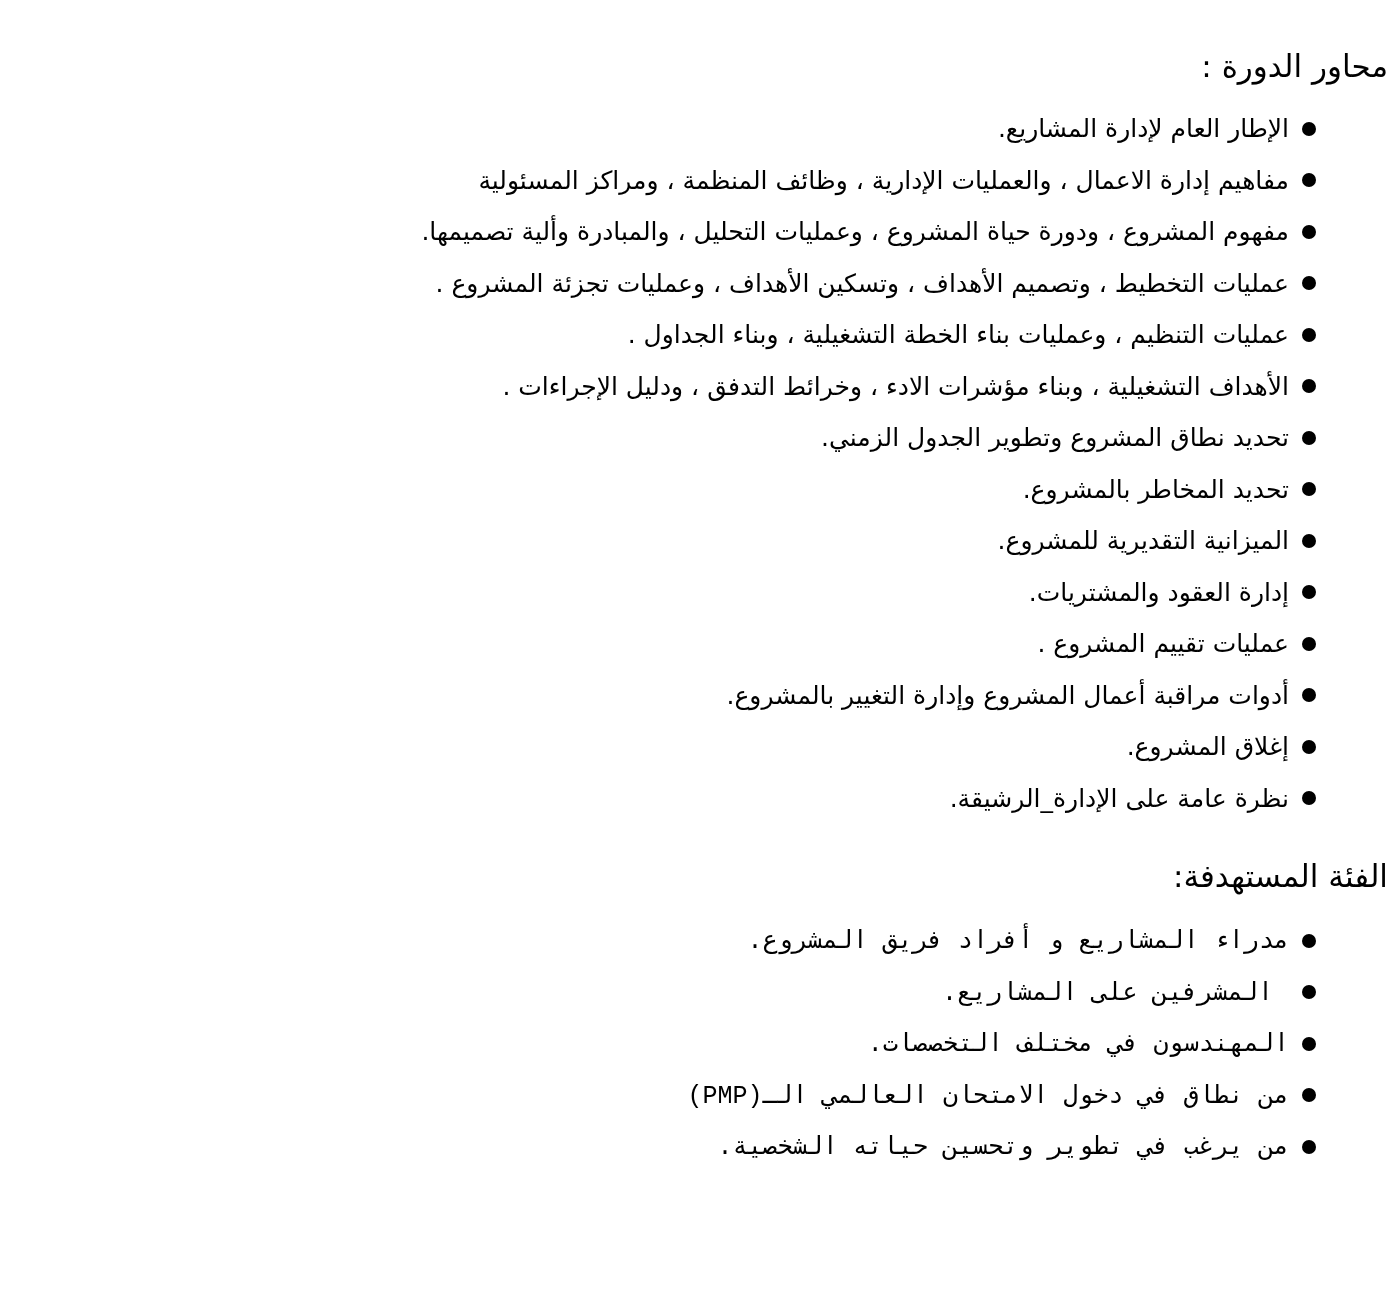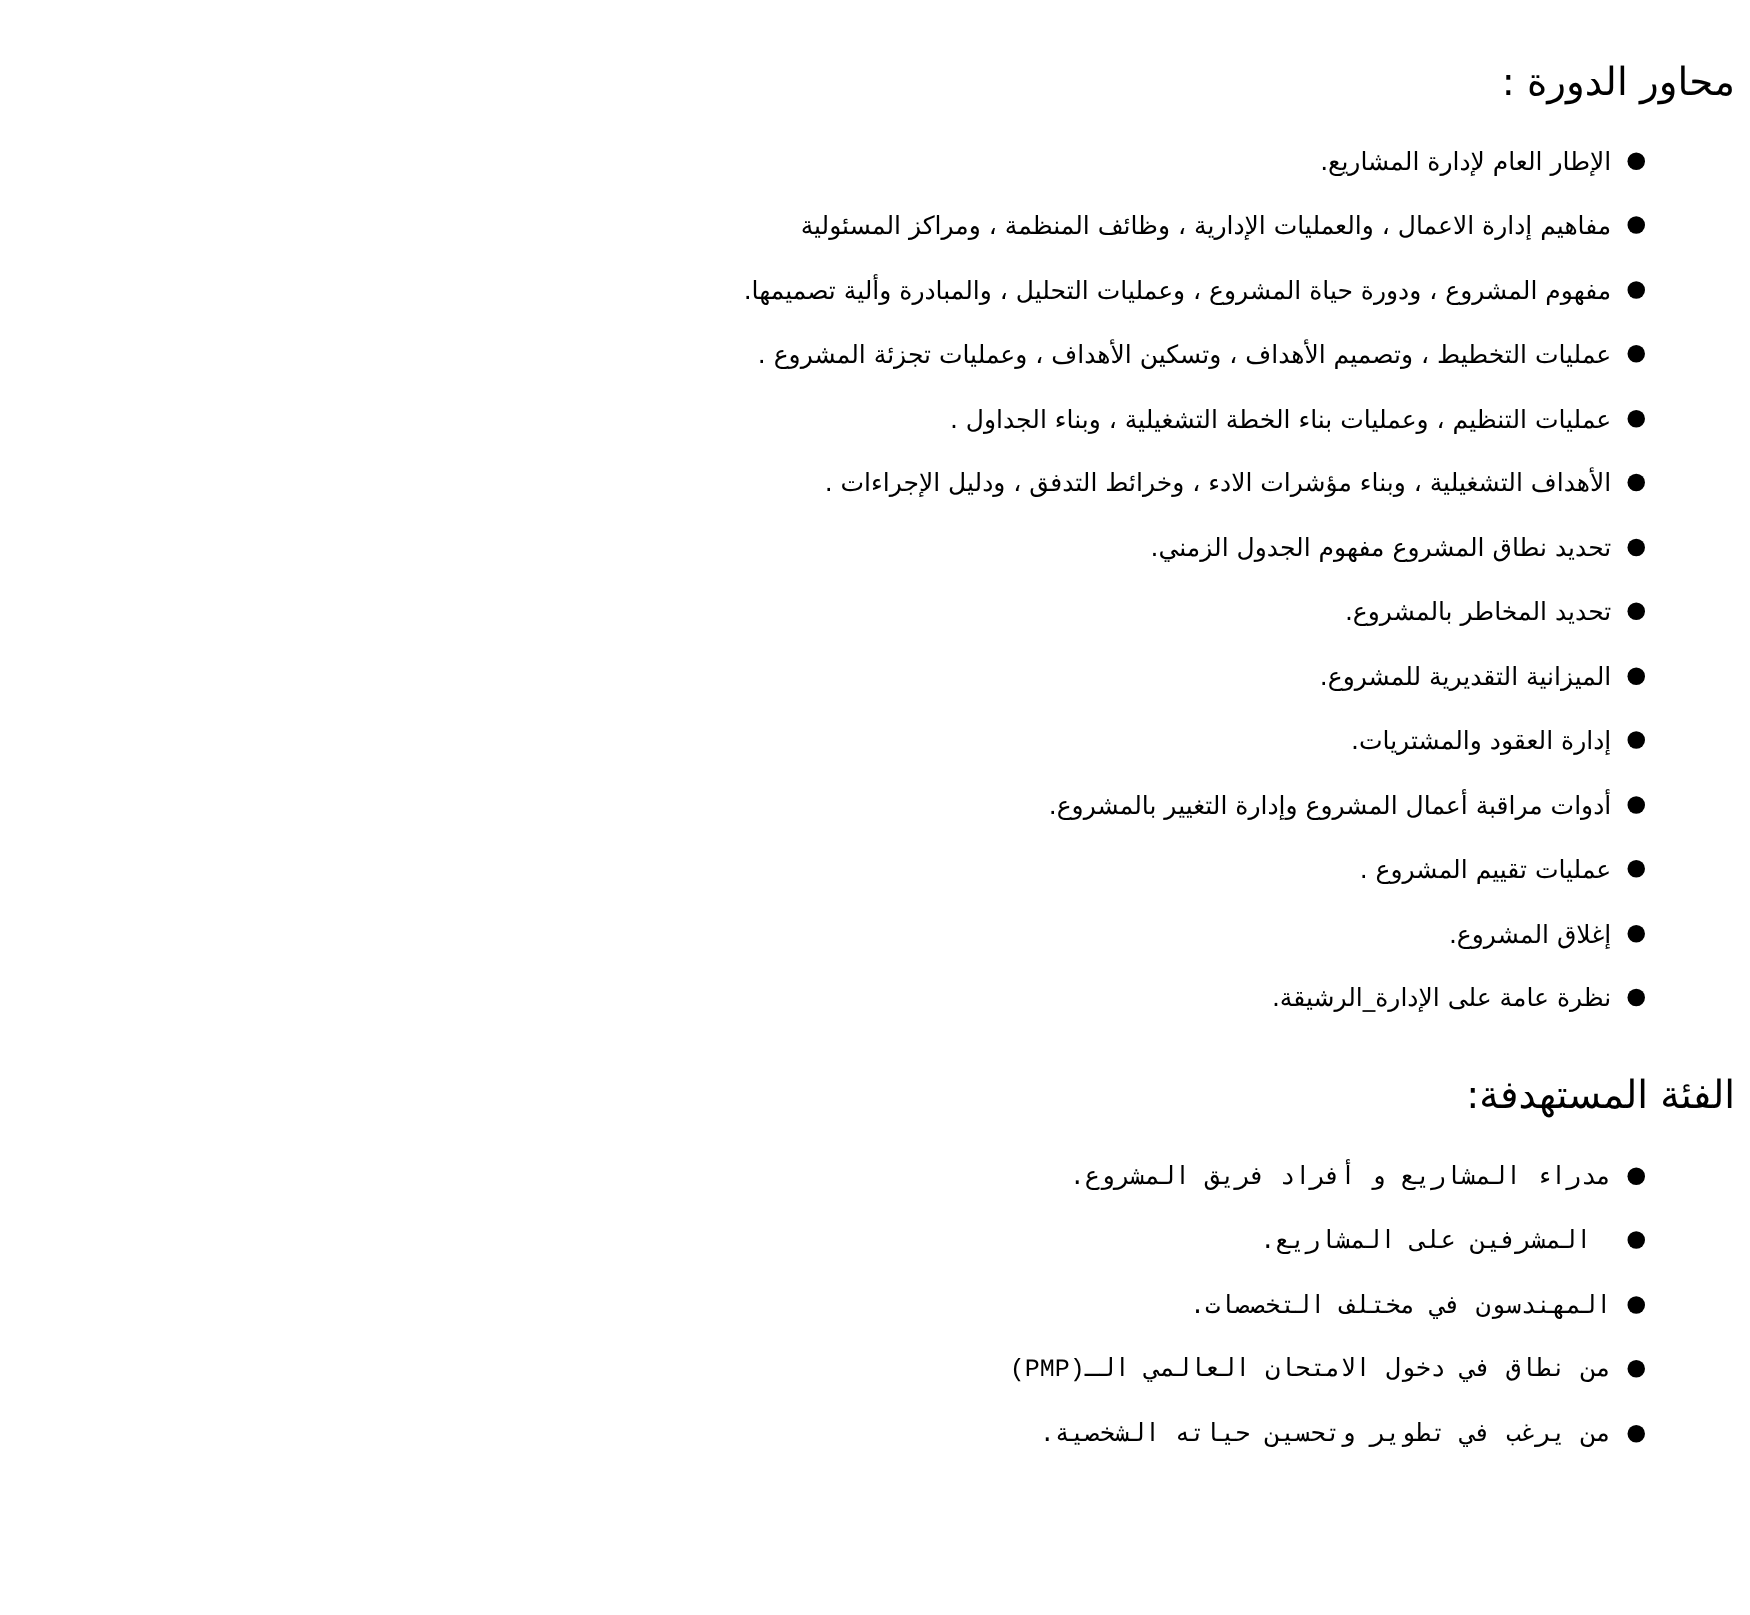--- a/index.html
+++ b/index.html
@@ -44,21 +44,21 @@
   }
   .dot{
     flex:0 0 auto;
     width:14px;
     height:14px;
     border-radius:50%;
     background:var(--bullet);
     margin-left:13px;
   }
   .txt{
-    font-size:20px;
+    font-size:25px;
     line-height:normal;
     white-space:nowrap;
   }
   
   .sec2 .li:nth-child(2) .txt{padding-right:16px;}
 </style>
 </head>
 <body>
 
 <div class="page">
@@ -85,41 +85,41 @@
       <li class="li">
           <span class="dot"></span>
           <span class="txt">عمليات التنظيم ، وعمليات بناء الخطة التشغيلية ، وبناء الجداول .</span>
         </li>
       <li class="li">
           <span class="dot"></span>
           <span class="txt">الأهداف التشغيلية ، وبناء مؤشرات الادء ، وخرائط التدفق ، ودليل الإجراءات .</span>
         </li>
       <li class="li">
           <span class="dot"></span>
-          <span class="txt">تحديد نطاق المشروع مفهوم الجدول الزمني.</span>
+          <span class="txt">تحديد نطاق المشروع وتطوير الجدول الزمني.</span>
         </li>
       <li class="li">
           <span class="dot"></span>
           <span class="txt">تحديد المخاطر بالمشروع.</span>
         </li>
       <li class="li">
           <span class="dot"></span>
           <span class="txt">الميزانية التقديرية للمشروع.</span>
         </li>
       <li class="li">
           <span class="dot"></span>
           <span class="txt">إدارة العقود والمشتريات.</span>
         </li>
       <li class="li">
           <span class="dot"></span>
-          <span class="txt">أدوات مراقبة أعمال المشروع وإدارة التغيير بالمشروع.</span>
+          <span class="txt">عمليات تقييم المشروع .</span>
         </li>
       <li class="li">
           <span class="dot"></span>
-          <span class="txt">عمليات تقييم المشروع .</span>
+          <span class="txt">أدوات مراقبة أعمال المشروع وإدارة التغيير بالمشروع.</span>
         </li>
       <li class="li">
           <span class="dot"></span>
           <span class="txt">إغلاق المشروع.</span>
         </li>
       <li class="li">
           <span class="dot"></span>
           <span class="txt">نظرة عامة على الإدارة_الرشيقة.</span>
         </li>
     </ul>

